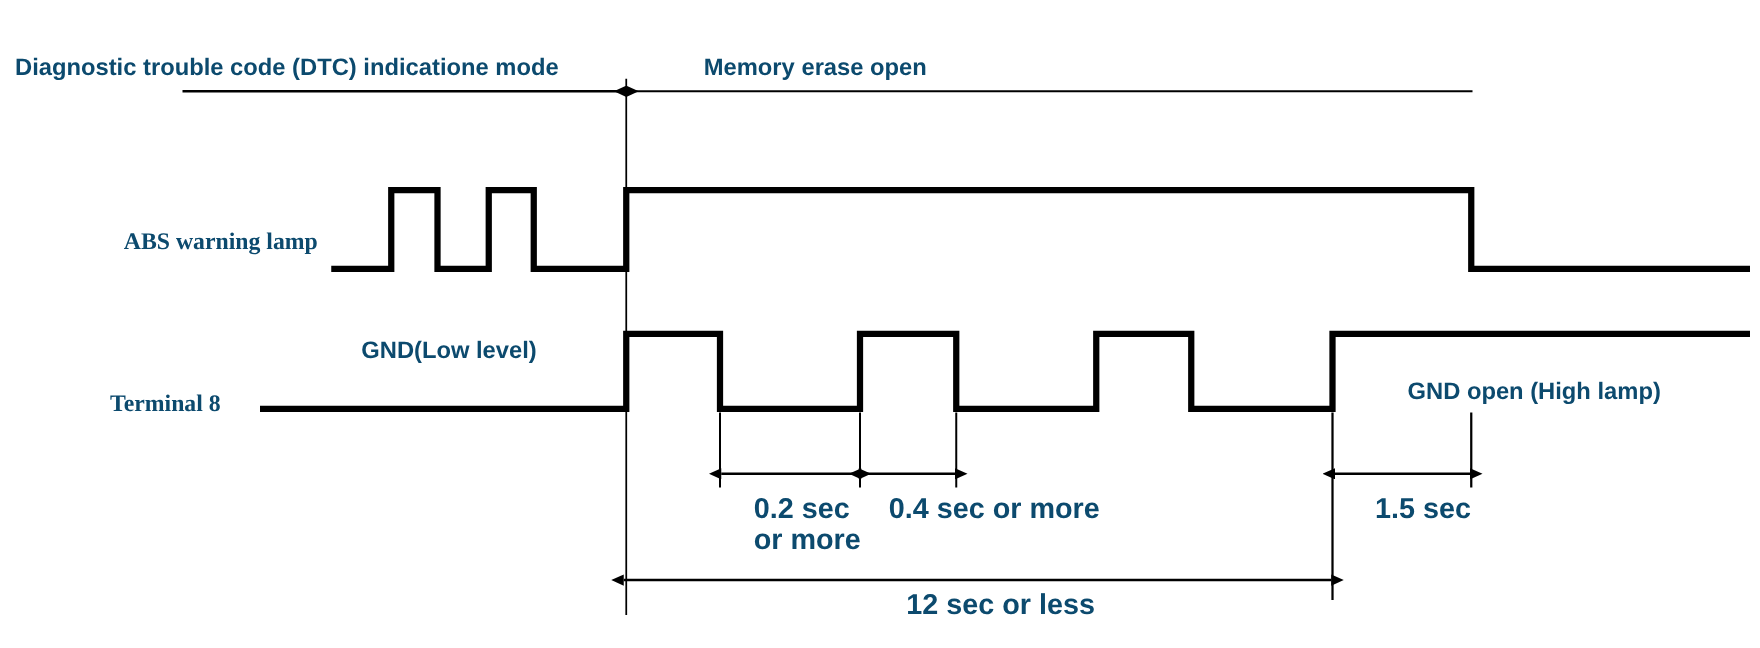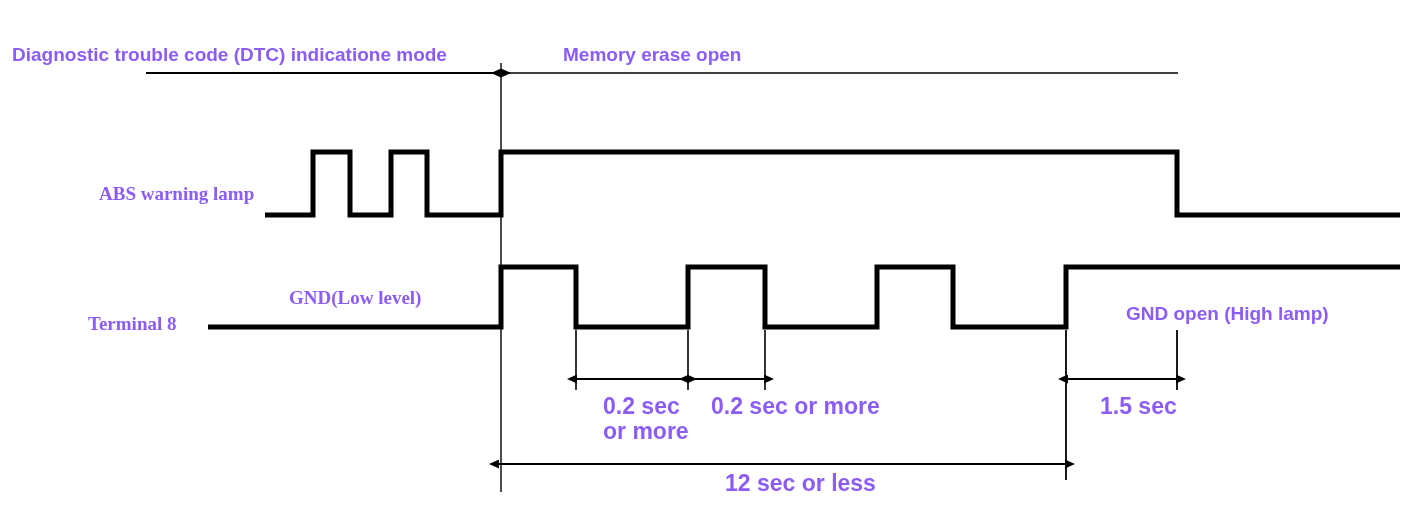--- a/index.html
+++ b/index.html
@@ -24,21 +24,21 @@
     position: absolute;
     left: 0;
     top: 0;
     width: 1408px;
     height: 518px;
   }
   .lbl {
     position: absolute;
     white-space: pre;
     font-family: "Liberation Sans", sans-serif;
-    color: #8b5cf6;
+    color: #0c4a6e;
     font-weight: 700;
     letter-spacing: 0px;
   }
   .lbl-title   { font-size: 19px; }
   .lbl-signal  { font-size: 19px; font-family: Liberation Serif, serif; }
   .lbl-level   { font-size: 19px; }
   .lbl-dim     { font-size: 23px; line-height: 25px; margin-left: 12px; }
 </style>
 </head>
 <body>
@@ -87,26 +87,26 @@
   </svg>
 
   <div class="lbl lbl-title" style="left:12px; top:44px;">Diagnostic trouble code (DTC) indicatione mode</div>
 
   <div class="lbl lbl-title" style="left:563px; top:44px;">Memory erase open</div>
 
   <div class="lbl lbl-signal" style="left:99px; top:183px;">ABS warning lamp</div>
 
   <div class="lbl lbl-signal" style="left:88px; top:313px;">Terminal 8</div>
 
-  <div class="lbl lbl-level" style="left:289px; top:287px;font-family:Liberation Serif, serif;">GND(Low level)</div>
+  <div class="lbl lbl-level" style="left:289px; top:270px;">GND(Low level)</div>
 
   <div class="lbl lbl-level" style="left:1126px; top:303px;">GND open (High lamp)</div>
 
   <div class="lbl lbl-dim" style="left:591px; top:394px;">0.2 sec</div>
   <div class="lbl lbl-dim" style="left:591px; top:419px;">or more</div>
 
-  <div class="lbl lbl-dim" style="left:699px; top:394px;">0.2 sec or more</div>
+  <div class="lbl lbl-dim" style="left:699px; top:394px;">0.4 sec or more</div>
 
   <div class="lbl lbl-dim" style="left:1088px; top:394px;">1.5 sec</div>
 
   <div class="lbl lbl-dim" style="left:713px; top:471px;">12 sec or less</div>
 
 </div>
 
 </body></html>

